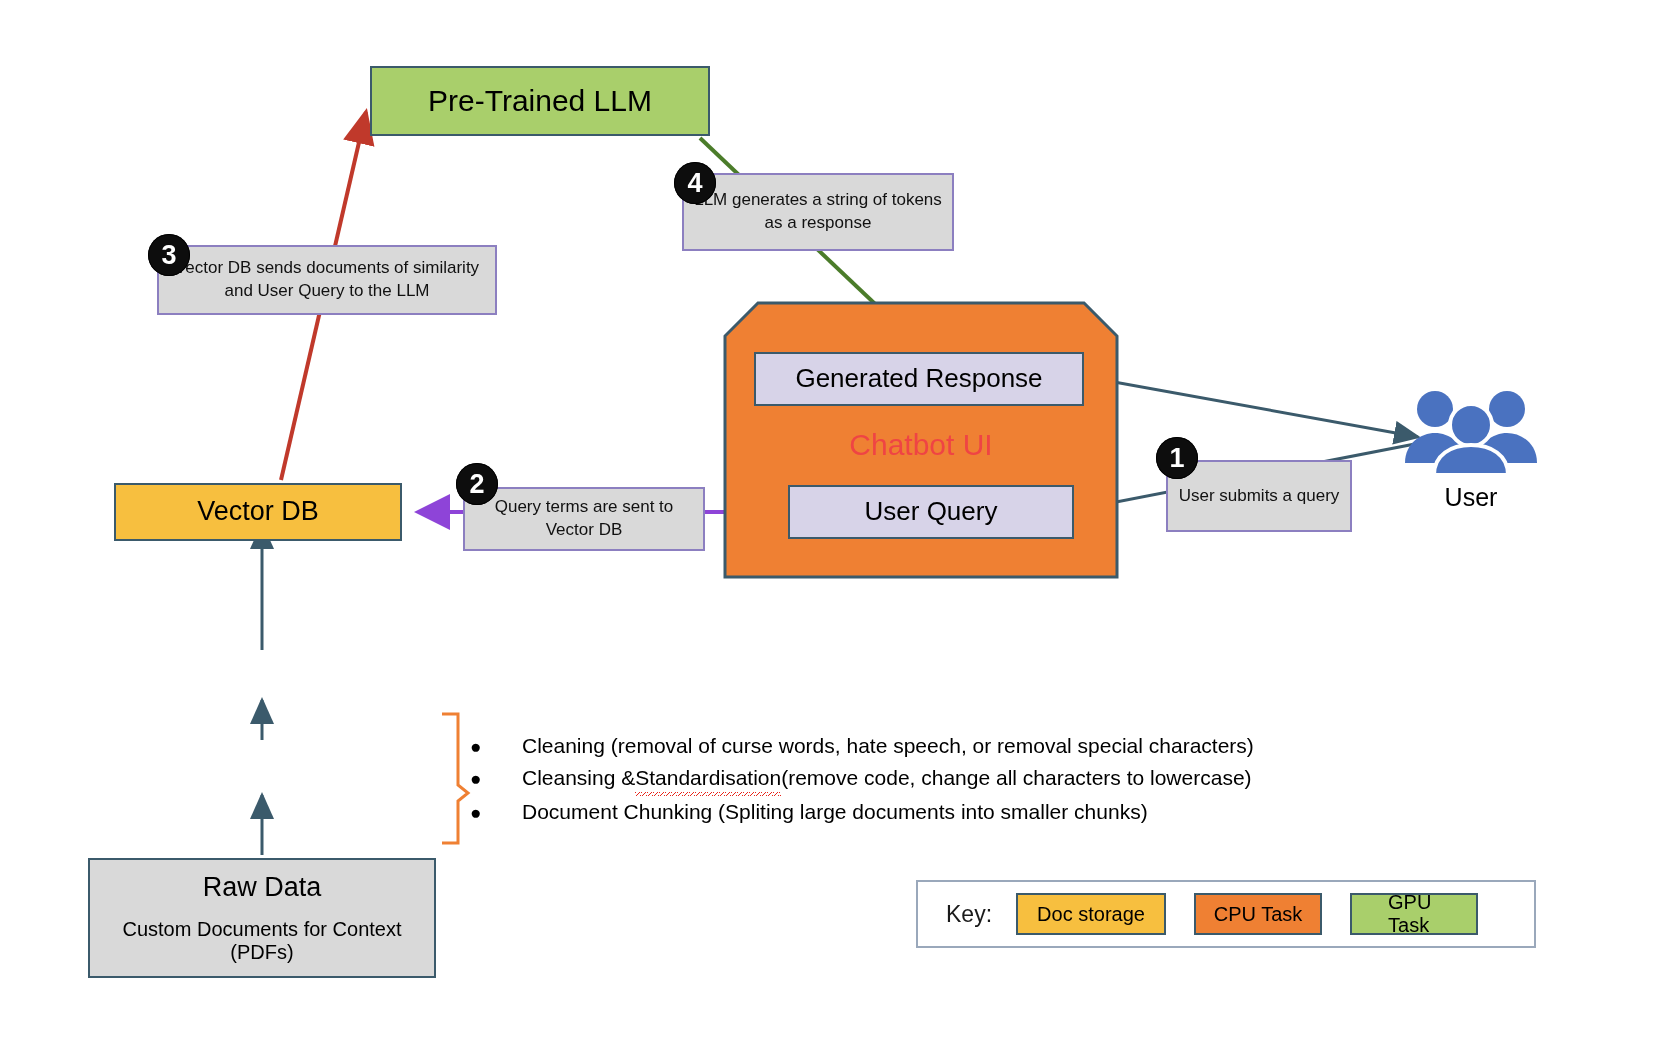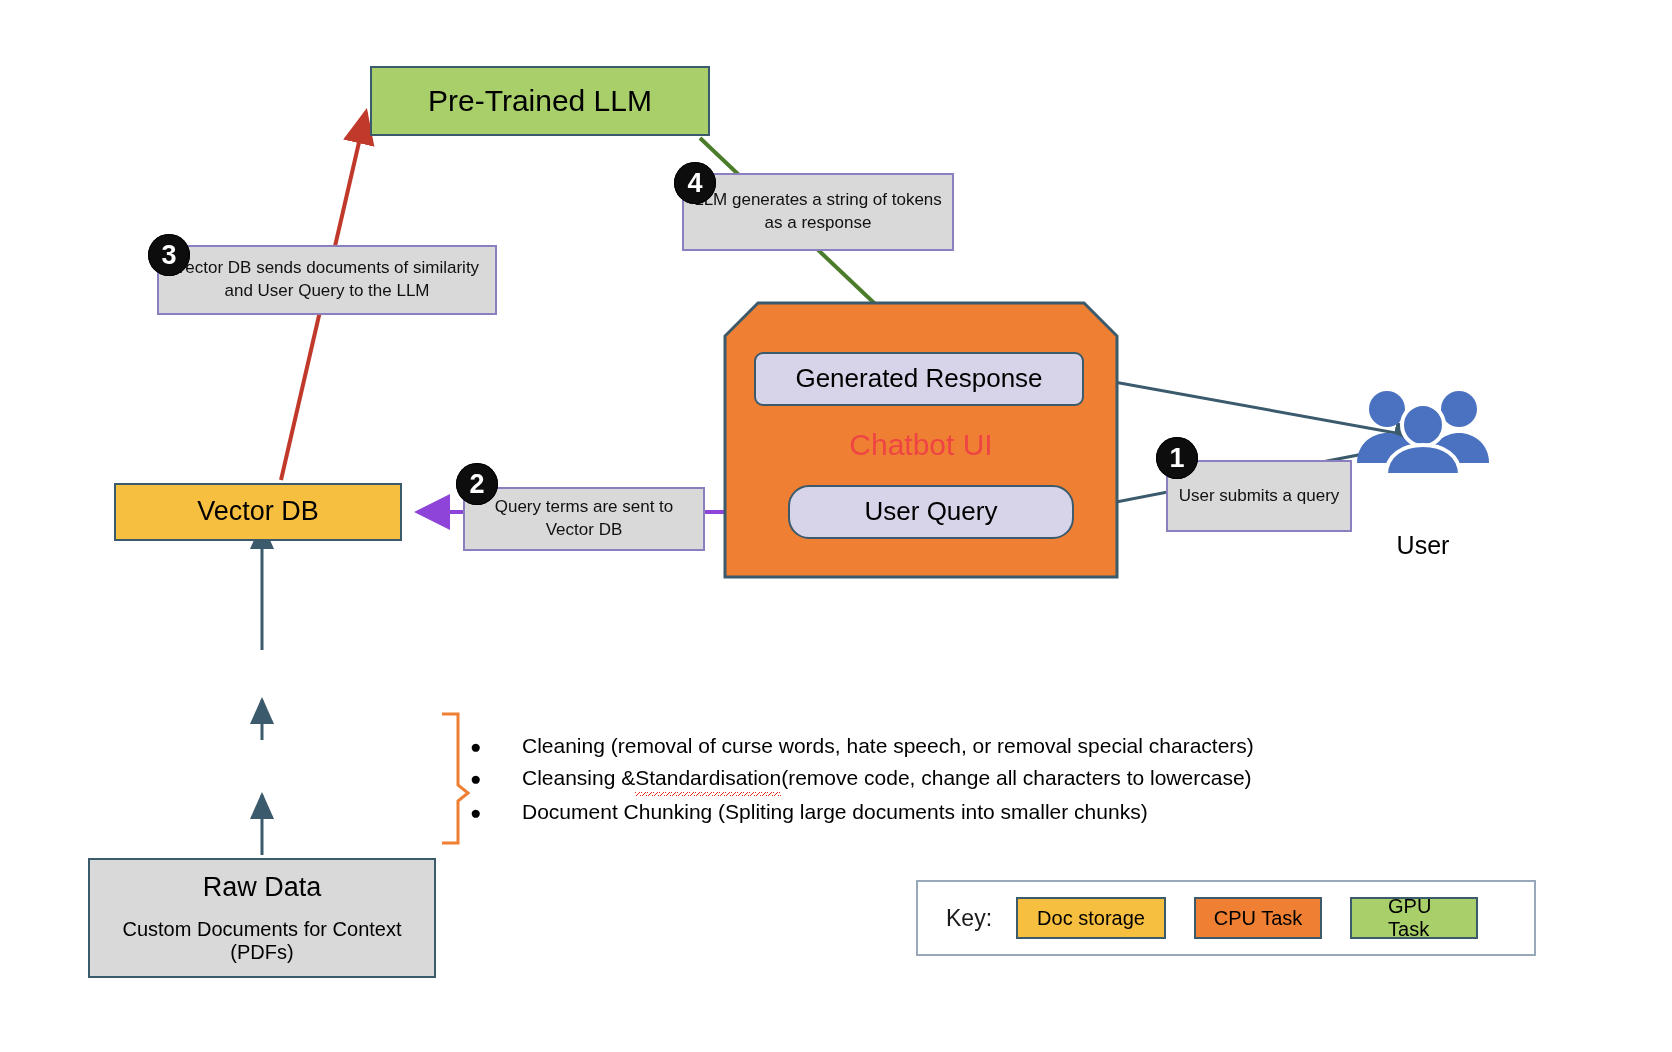--- a/index.html
+++ b/index.html
@@ -193,29 +193,29 @@
 
   <div class="plainbox" style="left:722px; top:300px; width:398px; height:280px;">
     <svg width="398" height="280" style="display:block; overflow:visible;">
       <polygon points="36,3 362,3 395,36 395,277 3,277 3,36" fill="#ef8033" stroke="#3b5a6b" stroke-width="3"></polygon>
     </svg>
     <div style="position:absolute; left:0; top:0; width:398px; height:280px; display:flex; align-items:center; justify-content:center;">
       <span style="font-size:30px; color:#ef4444; margin-top:10px;">Chatbot UI</span>
     </div>
   </div>
 
-  <div class="node" style="left:754px; top:352px; width:330px; height:54px; background:#d7d3e8; font-size:26px;border-radius:9px;">
+  <div class="node" style="left:754px; top:352px; width:330px; height:54px; background:#d7d3e8; font-size:26px;">
     <span>Generated Response</span>
   </div>
 
-  <div class="node" style="left:788px; top:485px; width:286px; height:54px; background:#d7d3e8; font-size:26px;border-radius:21px;">
+  <div class="node" style="left:788px; top:485px; width:286px; height:54px; background:#d7d3e8; font-size:26px;">
     <span>User Query</span>
   </div>
 
-  <div class="userblock" style="left:1348px; top:385px; width:150px;gap:48px;">
+  <div class="userblock" style="left:1396px; top:385px; width:150px;">
     <svg width="140" height="92" viewBox="0 0 140 92">
       <circle cx="34" cy="24" r="18" fill="#4a72c0"></circle>
       <path d="M4 78 C4 58 20 48 34 48 C48 48 64 58 64 78 Z" fill="#4a72c0"></path>
       <circle cx="106" cy="24" r="18" fill="#4a72c0"></circle>
       <path d="M76 78 C76 58 92 48 106 48 C120 48 136 58 136 78 Z" fill="#4a72c0"></path>
       <circle cx="70" cy="40" r="21" fill="#4a72c0" stroke="#ffffff" stroke-width="4"></circle>
       <path d="M33 90 C33 70 50 60 70 60 C90 60 107 70 107 90 Z" fill="#4a72c0" stroke="#ffffff" stroke-width="4"></path>
     </svg>
     <span class="userlabel">User</span>
   </div>
@@ -258,21 +258,21 @@
       <span>Cleansing &amp; </span>
         <span class="squig">Standardisation</span>
         <span> (remove code, change all characters to lowercase)</span>
     </div>
     <div class="row">
       <span class="dot">●</span>
       <span>Document Chunking (Spliting large documents into smaller chunks)</span>
     </div>
   </div>
 
-  <div class="keybox" style="left:916px; top:880px; width:620px; height:76px;">
+  <div class="keybox" style="left:916px; top:880px; width:620px; height:68px;">
     <span class="keylabel">Key:</span>
     <div class="keychip" style="background:#f7bf3f; width:150px;">
       <span>Doc storage</span>
     </div>
     <div class="keychip" style="background:#ef8033; width:128px;">
       <span>CPU Task</span>
     </div>
     <div class="keychip" style="background:#a9cf6b; width:128px;padding-left:36px;">
       <span>GPU Task</span>
     </div>

